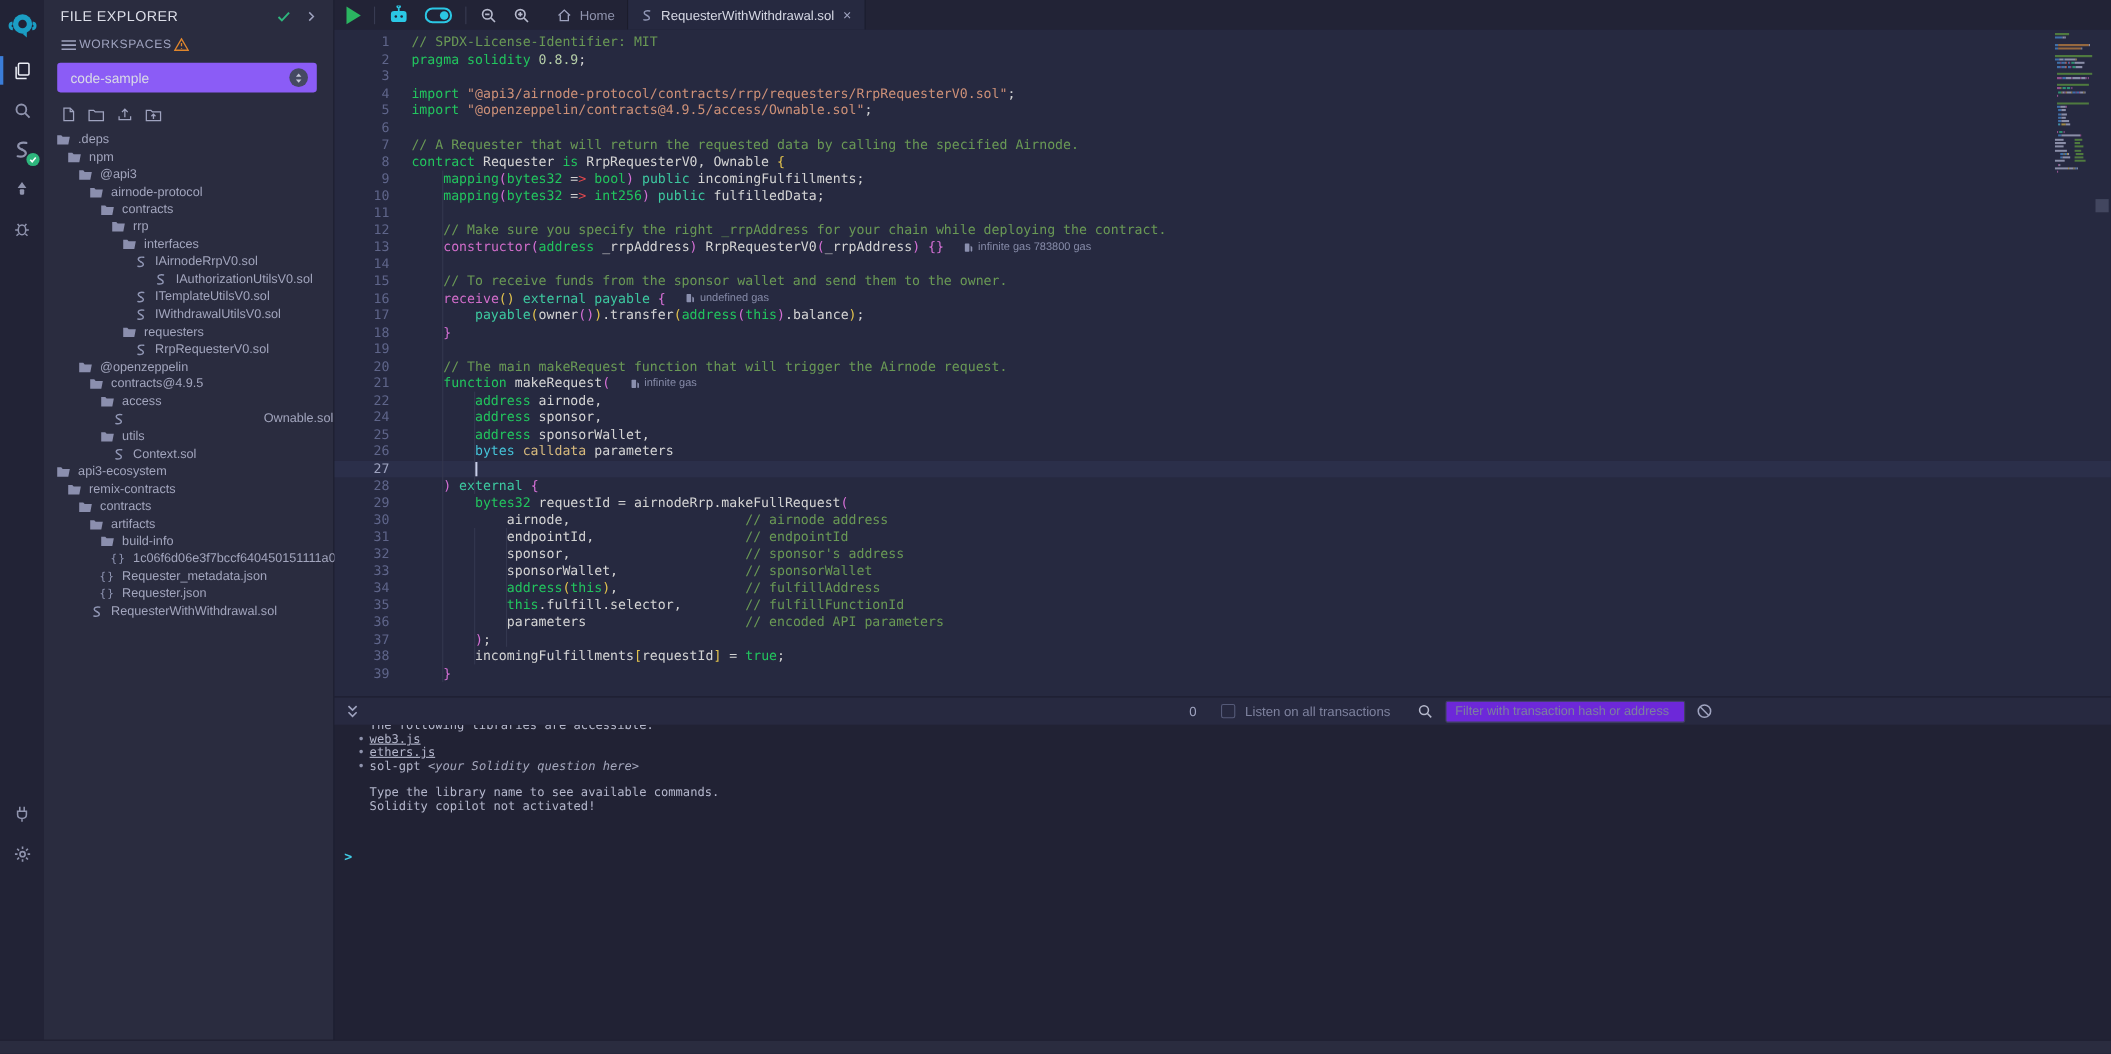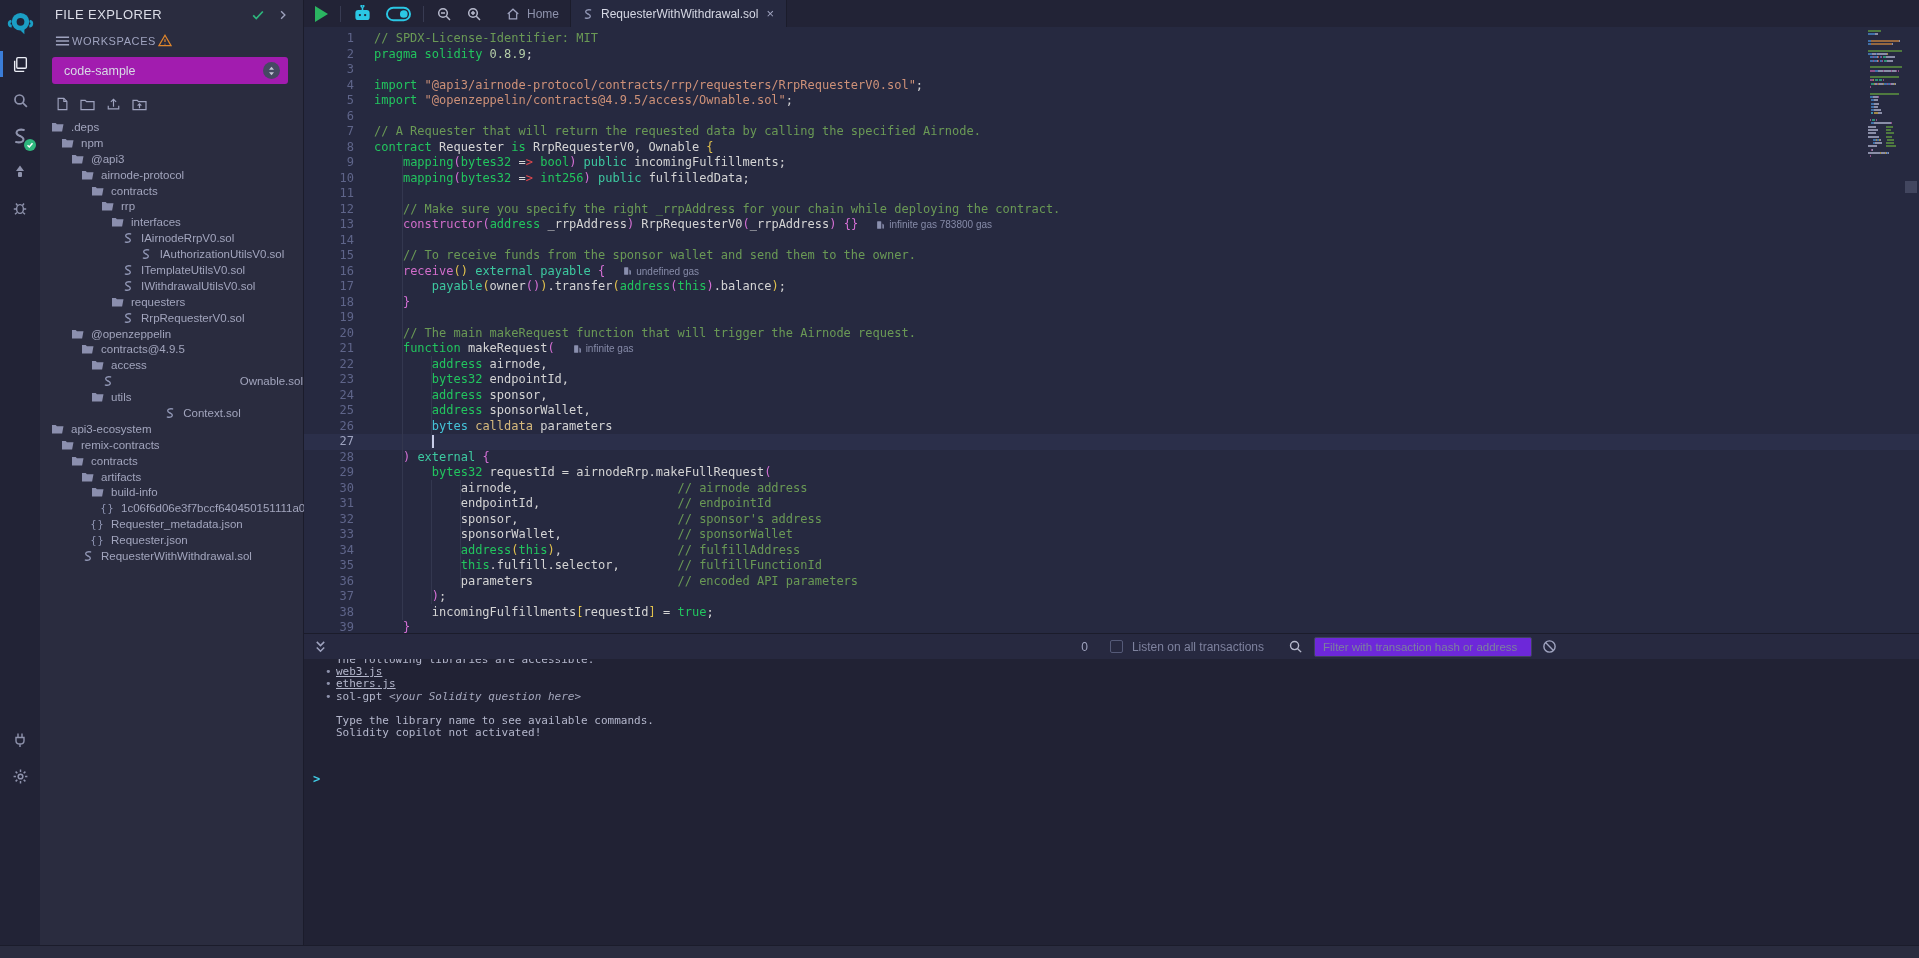--- a/index.html
+++ b/index.html
@@ -22,21 +22,21 @@
                 background:#2eb67d; display:flex; align-items:center; justify-content:center; }
   .ric.abs { position:absolute; left:0; }
 
   
   .sidebar { width:263px; flex:none; background:#2a2c3f; position:relative; color:#a0a4bf; }
   .fe-head { display:flex; align-items:center; padding:7px 14px 4px 15px; }
   .fe-title { font-size:13px; letter-spacing:.4px; color:#dcdee8; flex:1; }
   .fe-head .hico { margin-left:12px; cursor:pointer; color:#9fa3bf; display:flex; }
   .ws-row { display:flex; align-items:center; gap:2px; padding:8px 15px 4px 15px; }
   .ws-label { font-size:11px; letter-spacing:.6px; color:#9fa3bf; }
-  .ws-select { margin:6px 15px 0 12px; height:27px; background:#a21caf; border-radius:3px;
+  .ws-select { margin:6px 15px 0 12px; height:27px; background:#8b5cf6; border-radius:3px;
                display:flex; align-items:center; padding:0 8px 0 12px; cursor:pointer; }
   .ws-name { flex:1; font-size:12.5px; color:#d8dae6; }
   .ws-circle { width:17px; height:17px; border-radius:50%; background:#454962; display:flex;
                align-items:center; justify-content:center; }
   .fe-tools { display:flex; align-items:center; gap:11px; padding:13px 0 4px 16px; color:#9fa3bf; }
   .fe-tools span { display:flex; cursor:pointer; }
   .tree { margin-top:4px; }
   .trow { display:flex; align-items:center; height:15.9px; font-size:11.5px; color:#a2a5bd;
           white-space:nowrap; cursor:pointer; }
   .tico { display:flex; width:15px; justify-content:center; margin-right:6px; flex:none; color:#8b8fae; }
@@ -369,21 +369,21 @@
           <span>Ownable.sol</span>
         </div>
         <div class="trow" style="padding-left: 50px;">
           <span class="tico">
             <svg width="14" height="12" viewBox="0 0 16 14">
               <path d="M1 2.2h4.3L6.8 3.8h7.6l-1.6 8.4H1z" fill="#8b8fae"></path>
             </svg>
           </span>
           <span>utils</span>
         </div>
-        <div class="trow" style="padding-left: 60px; justify-content: center;">
+        <div class="trow" style="padding-left: 60px;">
           <span class="tico">
             <svg width="12" height="12" viewBox="0 0 16 16" fill="none" stroke="#9096b4" stroke-width="1.8" stroke-linecap="round">
               <path d="M11.5 2.6c-4.5-.9-6.6.7-6.6 2.4 0 1.6 1.7 2.3 3.1 3"></path>
               <path d="M4.5 13.4c4.5.9 6.6-.7 6.6-2.4 0-1.6-1.7-2.3-3.1-3"></path>
             </svg>
           </span>
           <span>Context.sol</span>
         </div>
         <div class="trow" style="padding-left: 10px;">
           <span class="tico">
@@ -532,21 +532,20 @@
                 </svg><span>undefined gas</span></span></span></div>
           <div class="code-line"><span class="ln">17</span><span class="lc"><span class="sg-w">        </span><span class="sg-g">payable</span><span class="sg-b1">(</span><span class="sg-w">owner</span><span class="sg-b2">()</span><span class="sg-b1">)</span><span class="sg-w">.transfer</span><span class="sg-b1">(</span><span class="sg-k">address</span><span class="sg-b2">(</span><span class="sg-k">this</span><span class="sg-b2">)</span><span class="sg-w">.balance</span><span class="sg-b1">)</span><span class="sg-w">;</span></span></div>
           <div class="code-line"><span class="ln">18</span><span class="lc"><span class="sg-w">    </span><span class="sg-b2">}</span></span></div>
           <div class="code-line"><span class="ln">19</span><span class="lc"></span></div>
           <div class="code-line"><span class="ln">20</span><span class="lc"><span class="sg-w">    </span><span class="sg-c">// The main makeRequest function that will trigger the Airnode request.</span></span></div>
           <div class="code-line"><span class="ln">21</span><span class="lc"><span class="sg-w">    </span><span class="sg-k">function</span><span class="sg-w"> makeRequest</span><span class="sg-b2">(</span><span class="gas"><svg width="9" height="10" viewBox="0 0 12 12">
                   <rect x="1.5" y="1" width="5.5" height="10" rx="0.8" fill="#8a8fae"></rect>
                   <path d="M8.5 4l2 1.5V10a1 1 0 0 1-1 1 1 1 0 0 1-1-1z" fill="#8a8fae"></path>
                 </svg><span>infinite gas</span></span></span></div>
           <div class="code-line"><span class="ln">22</span><span class="lc"><span class="sg-w">        </span><span class="sg-k">address</span><span class="sg-w"> airnode,</span></span></div>
-          <div class="code-line"><span class="ln">23</span><span class="lc"><span class="sg-w">        </span><span class="sg-k">bytes32</span><span class="sg-w"> endpointId,</span></span></div>
           <div class="code-line"><span class="ln">24</span><span class="lc"><span class="sg-w">        </span><span class="sg-k">address</span><span class="sg-w"> sponsor,</span></span></div>
           <div class="code-line"><span class="ln">25</span><span class="lc"><span class="sg-w">        </span><span class="sg-k">address</span><span class="sg-w"> sponsorWallet,</span></span></div>
           <div class="code-line"><span class="ln">26</span><span class="lc"><span class="sg-w">        </span><span class="sg-t">bytes</span><span class="sg-w"> </span><span class="sg-y">calldata</span><span class="sg-w"> parameters</span></span></div>
           <div class="code-line current"><span class="ln">27</span><span class="lc"><span class="caret"></span></span></div>
           <div class="code-line"><span class="ln">28</span><span class="lc"><span class="sg-w">    </span><span class="sg-b2">)</span><span class="sg-w"> </span><span class="sg-g">external</span><span class="sg-w"> </span><span class="sg-b2">{</span></span></div>
           <div class="code-line"><span class="ln">29</span><span class="lc"><span class="sg-w">        </span><span class="sg-k">bytes32</span><span class="sg-w"> requestId = airnodeRrp.makeFullRequest</span><span class="sg-b2">(</span></span></div>
           <div class="code-line"><span class="ln">30</span><span class="lc"><span class="sg-w">            airnode,</span><span class="sg-w">                      </span><span class="sg-c">// airnode address</span></span></div>
           <div class="code-line"><span class="ln">31</span><span class="lc"><span class="sg-w">            endpointId,</span><span class="sg-w">                   </span><span class="sg-c">// endpointId</span></span></div>
           <div class="code-line"><span class="ln">32</span><span class="lc"><span class="sg-w">            sponsor,</span><span class="sg-w">                      </span><span class="sg-c">// sponsor's address</span></span></div>
           <div class="code-line"><span class="ln">33</span><span class="lc"><span class="sg-w">            sponsorWallet,</span><span class="sg-w">                </span><span class="sg-c">// sponsorWallet</span></span></div>

